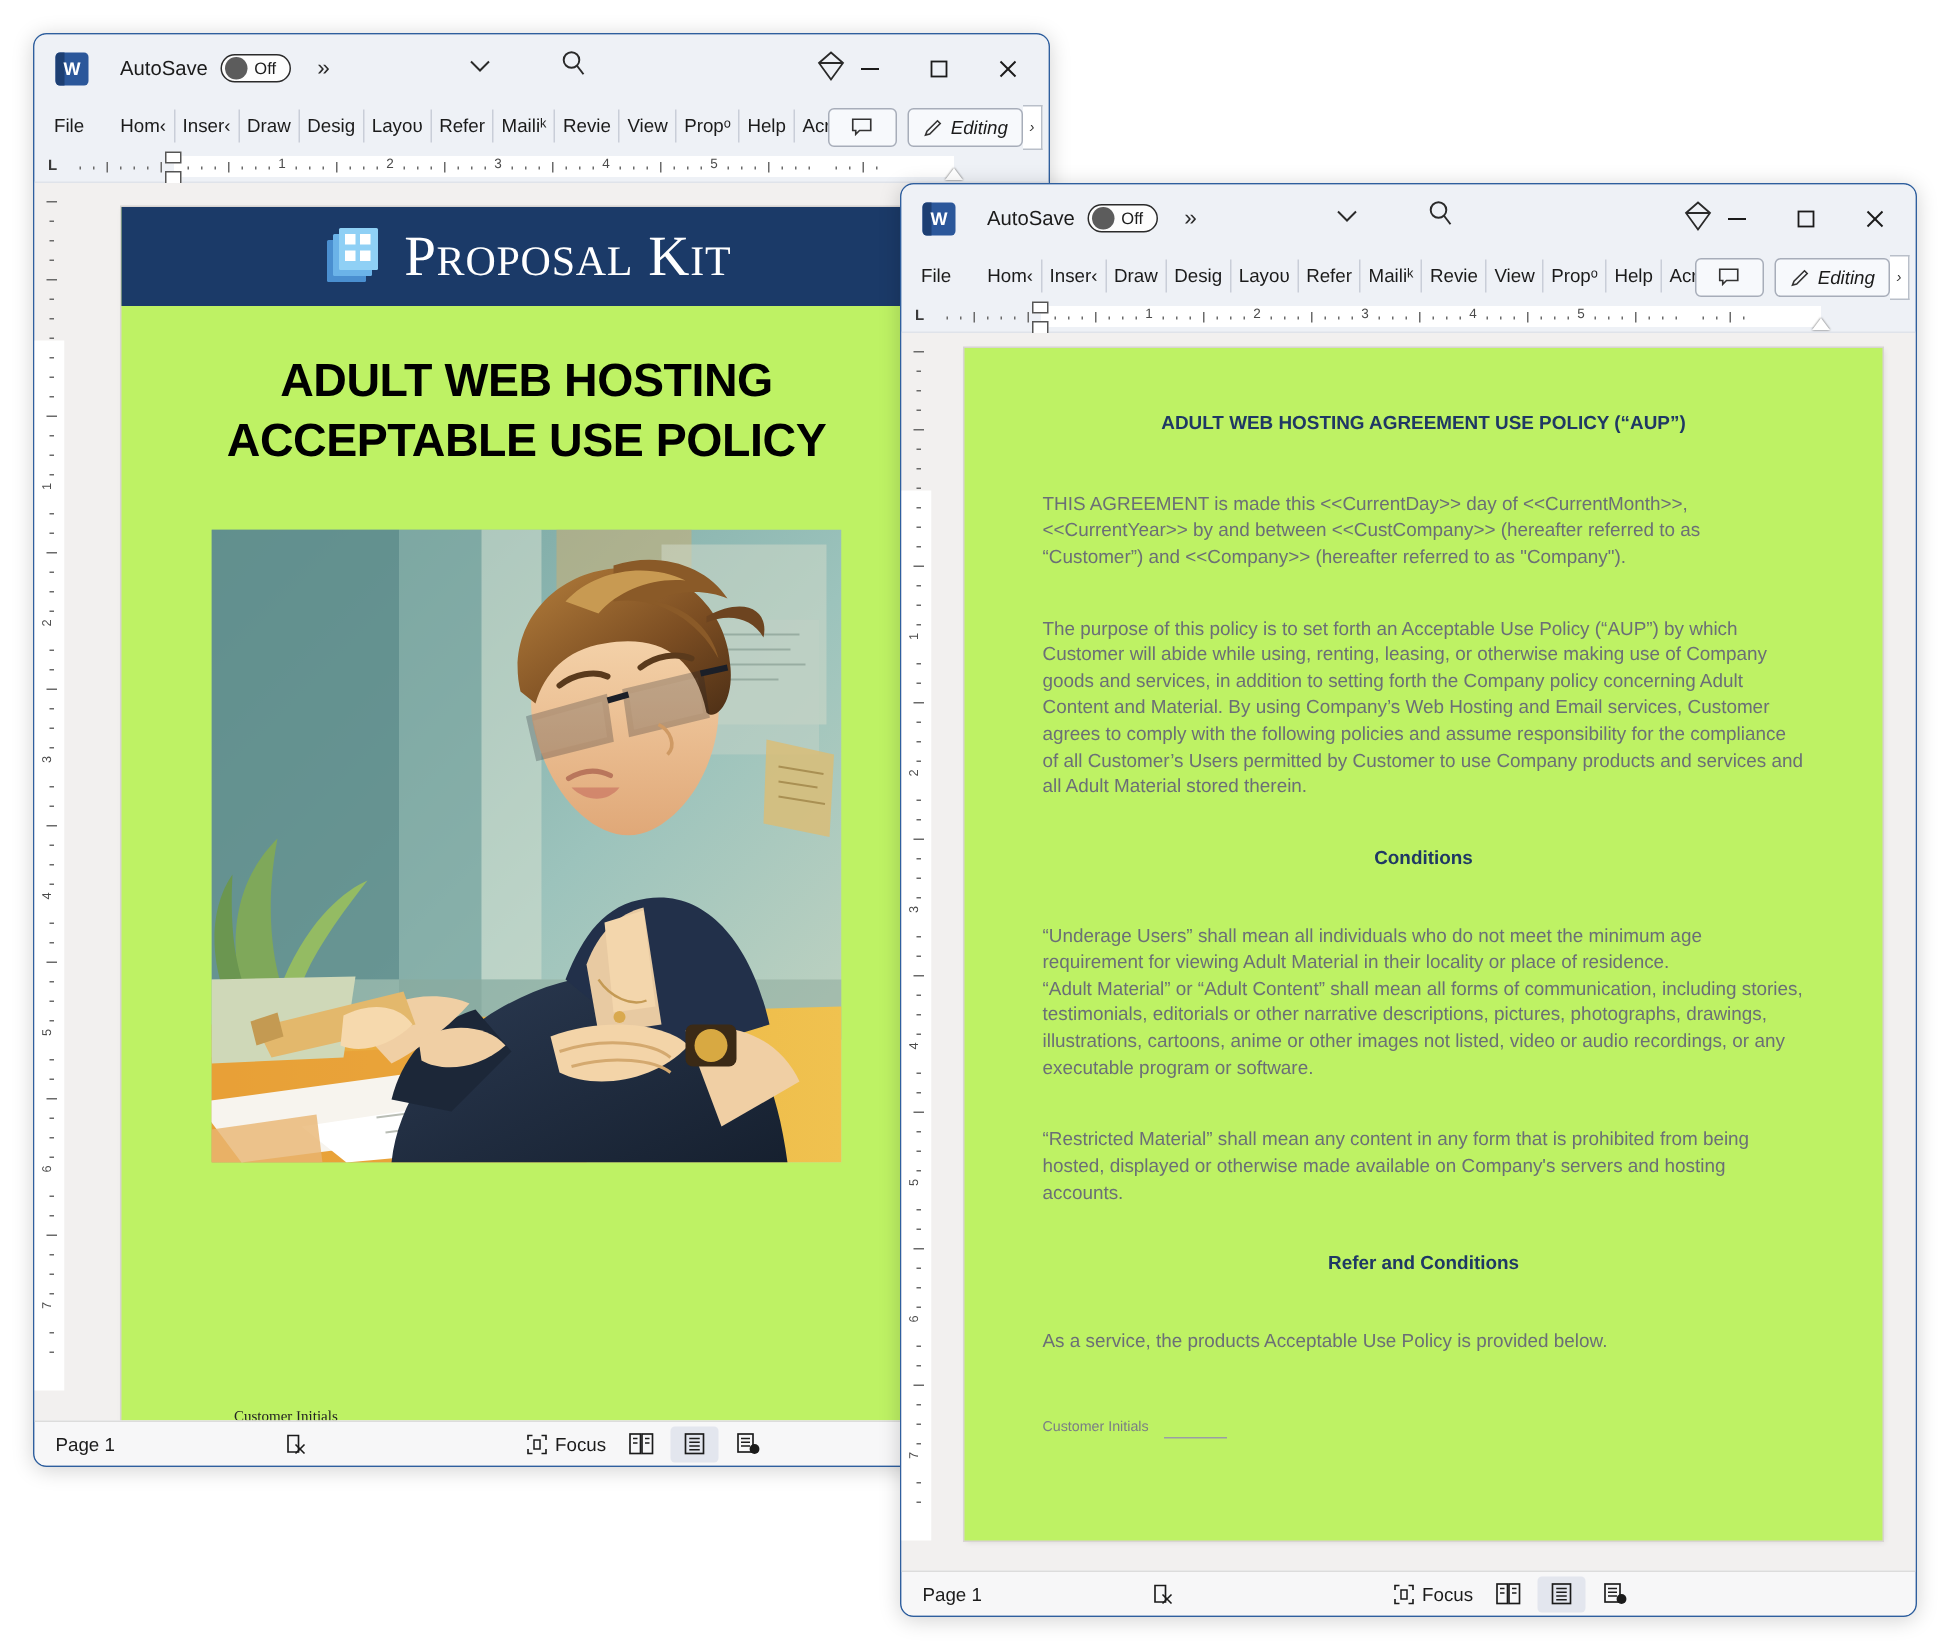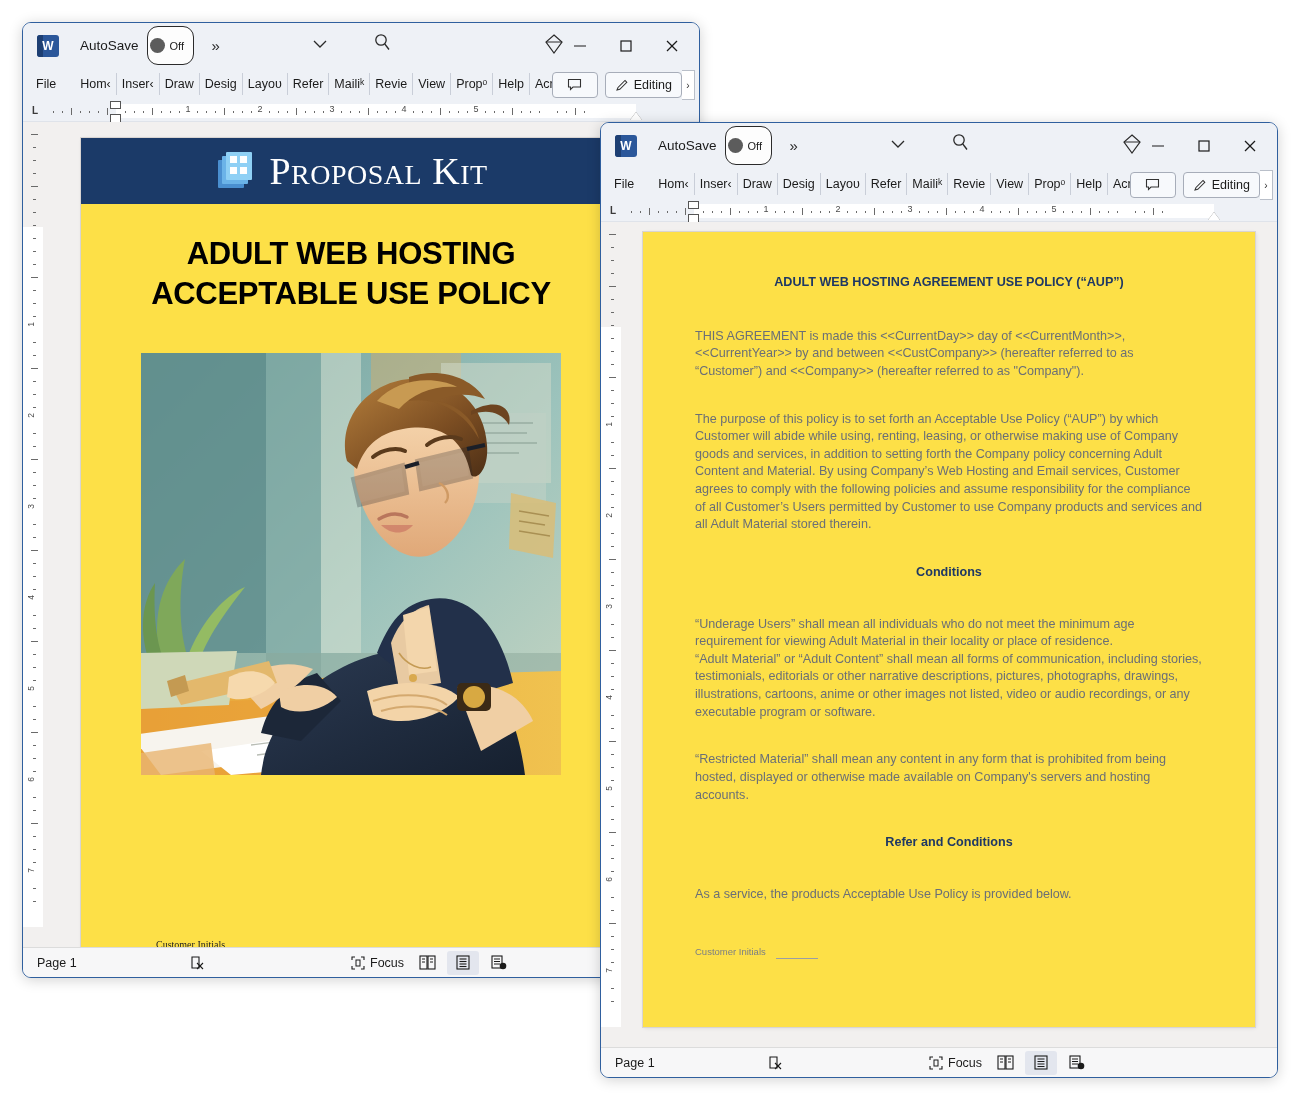--- a/index.html
+++ b/index.html
@@ -45,21 +45,21 @@
   }
   .word-icon::after{
     content:"";
     position:absolute; left:0; top:0; bottom:0; width:6px;
     background:#1d3f73; border-radius:3px 0 0 3px;
   }
   .word-icon span { position: relative; z-index: 2; font-family:"Liberation Sans",sans-serif; font-size:12px;}
   .autosave-label { margin-left: 21px; font-size: 13.5px; color: #1b1b1b; }
   .toggle {
     margin-left: 8px;
-    width: 47px; height: 39px;
+    width: 47px; height: 19px;
     border: 1.4px solid #2b2b2b;
     border-radius: 11px;
     background: #fdfdfd;
     display: flex; align-items: center;
     padding-left: 2px;
     position: relative;
   }
   .toggle .knob { width: 15px; height: 15px; border-radius: 50%; background: #5c5c5c; }
   .toggle .offtext { font-size: 11px; color: #1b1b1b; margin-left: 5px; }
   .chev-more { margin-left: 18px; font-size: 15px; color: #2a2a2a; letter-spacing:-1px;}
@@ -89,21 +89,21 @@
     padding: 3px 5px;
     white-space: nowrap;
     overflow: hidden;
     border-right: 1px solid #c9ced8;
     height: 22px;
     line-height: 16px;
     display: flex; align-items: center;
   }
   .tab.first { border-right: none; margin-right: 14px; }
   .tab.last { border-right: none; }
-  .tabs-right { position: absolute; right: 4px; top: 2px; display: flex; align-items: center; gap: 7px; }
+  .tabs-right { position: absolute; right: 4px; top: 2px; display: flex; align-items: center; gap: 7px; font-style: italic; }
   .btn-outline {
     border: 1px solid #a7adb9;
     border-radius: 4px;
     background: #f7f9fc;
     height: 26px;
     display: flex; align-items: center; justify-content: center;
     padding: 0 9px;
     font-size: 12.5px;
     color: #1b1b1b;
     gap: 5px;
@@ -156,21 +156,21 @@
   .vnum { position:absolute; left: 3px; font-size:8.5px; color:#4a4a4a;
           writing-mode: vertical-rl; transform: rotate(180deg); }
   .canvas {
     flex: 1;
     position: relative;
     background: #f2f0ef;
     overflow: hidden;
   }
   .page {
     position: absolute;
-    background: #fde047;
+    background: #bef264;
     box-shadow: 0 0 0 1px #d8d4d2, 1px 1px 4px rgba(0,0,0,0.10);
   }
 
   
   .statusbar {
     height: 30px;
     background: #f7f7f8;
     border-top: 1px solid #dcdcdc;
     display: flex;
     align-items: center;

